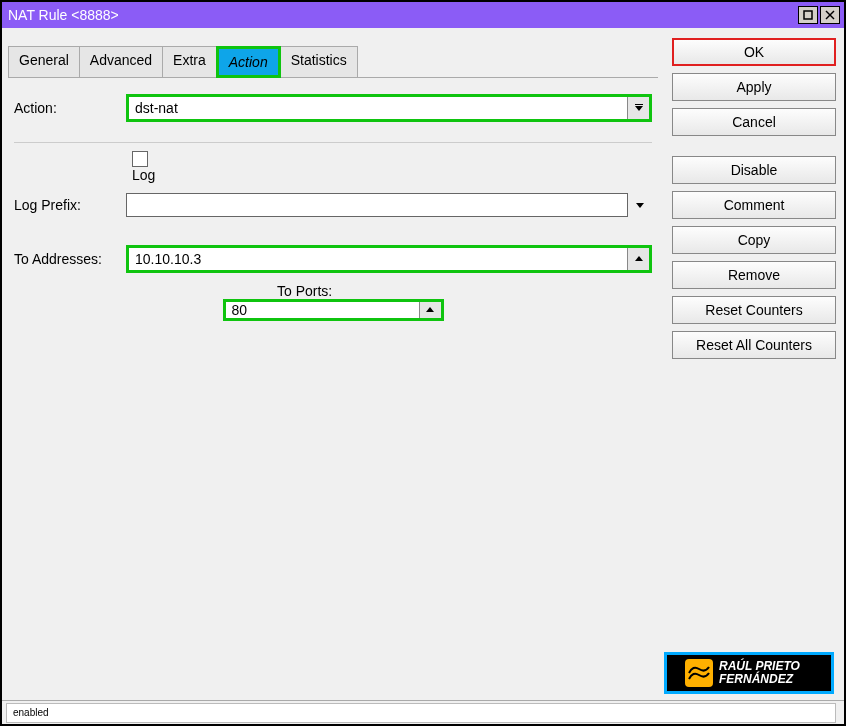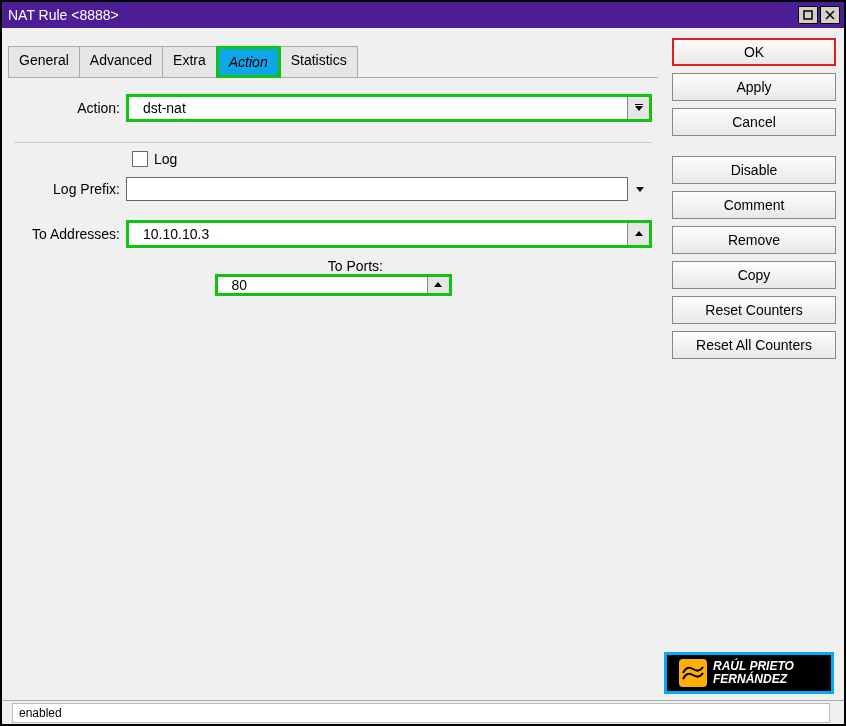--- a/index.html
+++ b/index.html
@@ -1,42 +1,42 @@
 <!DOCTYPE html>
 <html><head>
 <meta charset="utf-8">
 <style>
   * { box-sizing: border-box; margin: 0; padding: 0; }
   body { font-family: Arial, sans-serif; font-size: 14px; background: #fff; }
   .window { width: 846px; height: 726px; border: 2px solid #000; position: relative; display: flex; flex-direction: column; }
-  .titlebar { background: #4c1d95; color: #fff; height: 26px; display: flex; align-items: center; padding: 0 4px; }
+  .titlebar { background: #8b5cf6; color: #fff; height: 26px; display: flex; align-items: center; padding: 0 4px; }
   .titlebar-text { flex: 1; font-size: 14px; padding-left: 2px; }
   .titlebar-btn { width: 20px; height: 18px; border: 1px solid #000; background: #d4d0c8; margin-left: 2px; display: flex; align-items: center; justify-content: center; font-size: 11px; cursor: pointer; color: #000; }
   .body { flex: 1; display: flex; background: #f0f0f0; }
   .main-panel { flex: 1; padding: 6px 6px 0 6px; display: flex; flex-direction: column; }
   .tabs { display: flex; gap: 0; }
   .tab { background: #e6e6e6; border: 1px solid #aaa; border-bottom: none; padding: 5px 10px; font-size: 14px; cursor: pointer; margin-right: -1px; margin-top: 12px; }
   .tab.active { background: #0ea5e9; position: relative; z-index: 2; font-style: italic; }
   .tab.highlight-green { border: 3px solid #0fc40f; }
   .tab-content { border-top: 1px solid #aaa; margin-top: -1px; padding: 10px 6px; flex: 1; }
   .form-row { display: flex; align-items: center; margin: 6px 0 20px 0; }
-  .form-label { width: 112px; text-align: right; padding-right: 6px; font-size: 14px; }
+  .form-label { width: 112px; padding-right: 6px; font-size: 14px; }
   .input-wrap { flex: 1; display: flex; align-items: stretch; border: 1px solid #666; background: #fff; height: 24px; }
   .input-wrap.green { border: 3px solid #0fc40f; height: 28px; }
-  .input-field { flex: 1; border: none; padding: 0 14px; font-size: 14px; outline: none; background: transparent; }
+  .input-field { flex: 1; border: none; padding: 0 6px; font-size: 14px; outline: none; background: transparent; }
   .input-btn { width: 22px; border-left: 1px solid #888; background: #e6e6e6; display: flex; align-items: center; justify-content: center; cursor: pointer; }
-  .checkbox-row { display: flex; align-items: center; margin: 4px 0 10px 0; }
+  .checkbox-row { display: flex; margin: 4px 0 10px 0; flex-direction: column; }
   .checkbox-box { width: 16px; height: 16px; border: 1px solid #666; background: #fff; margin-right: 6px; cursor: pointer; }
   .hr { border: none; border-top: 1px solid #ccc; margin: 2px 0 8px 0; }
   .side-panel { width: 180px; padding: 10px 8px; display: flex; flex-direction: column; gap: 7px; }
   .side-btn { height: 28px; border: 1px solid #888; background: linear-gradient(#fdfdfd,#e8e8e8); font-size: 14px; cursor: pointer; }
   .side-btn.red { border: 2px solid #e02020; }
-  .statusbar { height: 24px; border-top: 1px solid #aaa; background: #f0f0f0; display: flex; align-items: center; padding: 0 10px; font-size: 12px; }
+  .statusbar { height: 24px; border-top: 1px solid #aaa; background: #f0f0f0; display: flex; align-items: center; padding: 0 4px; font-size: 10px; }
   .status-cell { border: 1px solid #bbb; background: #fff; padding: 2px 6px; height: 20px; min-width: 80px; display: flex; align-items: center; flex: 1; margin-right: 4px; }
-  .brand { position: absolute; bottom: 30px; right: 10px; width: 170px; height: 42px; background: #000; border: 3px solid #00aaff; display: flex; align-items: center; padding: 0 12px; }
+  .brand { position: absolute; bottom: 30px; right: 10px; width: 170px; height: 42px; background: #000; border: 3px solid #00aaff; display: flex; align-items: center; padding: 0 18px; }
   .brand-icon { width: 28px; height: 28px; background: #ffb000; border-radius: 4px; margin-right: 6px; position: relative; }
   .brand-text { color: #fff; font-weight: bold; font-size: 12px; font-style: italic; line-height: 1.1; }
   svg { display: block; }
 </style>
 </head>
 <body>
 
 <div class="window">
 
   <div class="titlebar">
@@ -81,21 +81,21 @@
           </div>
         </div>
 
         <hr class="hr">
 
         <div class="checkbox-row" style="margin-left:118px;">
           <div class="checkbox-box"></div>
           <span>Log</span>
         </div>
 
-        <div class="form-row" style="margin-bottom:19px;">
+        <div class="form-row" style="margin-bottom:28px;">
           <div class="form-label">Log Prefix:</div>
           <div class="input-wrap">
             <input class="input-field" value="" style="">
           </div>
           <div style="width:24px;display:flex;align-items:center;justify-content:center;">
             <svg width="10" height="10" viewBox="0 0 10 10">
                 <polygon points="1,3 9,3 5,8" fill="#000"></polygon>
               </svg>
           </div>
         </div>
@@ -127,22 +127,22 @@
       </div>
     </div>
 
     <div class="side-panel">
       <button class="side-btn red">OK</button>
       <button class="side-btn">Apply</button>
       <button class="side-btn">Cancel</button>
       <div style="height:6px;"></div>
       <button class="side-btn">Disable</button>
       <button class="side-btn">Comment</button>
+      <button class="side-btn">Copy</button>
       <button class="side-btn">Remove</button>
-      <button class="side-btn">Copy</button>
       <button class="side-btn">Reset Counters</button>
       <button class="side-btn">Reset All Counters</button>
     </div>
 
   </div>
 
   <div class="statusbar">
     <div class="status-cell">enabled</div>
   </div>
 

